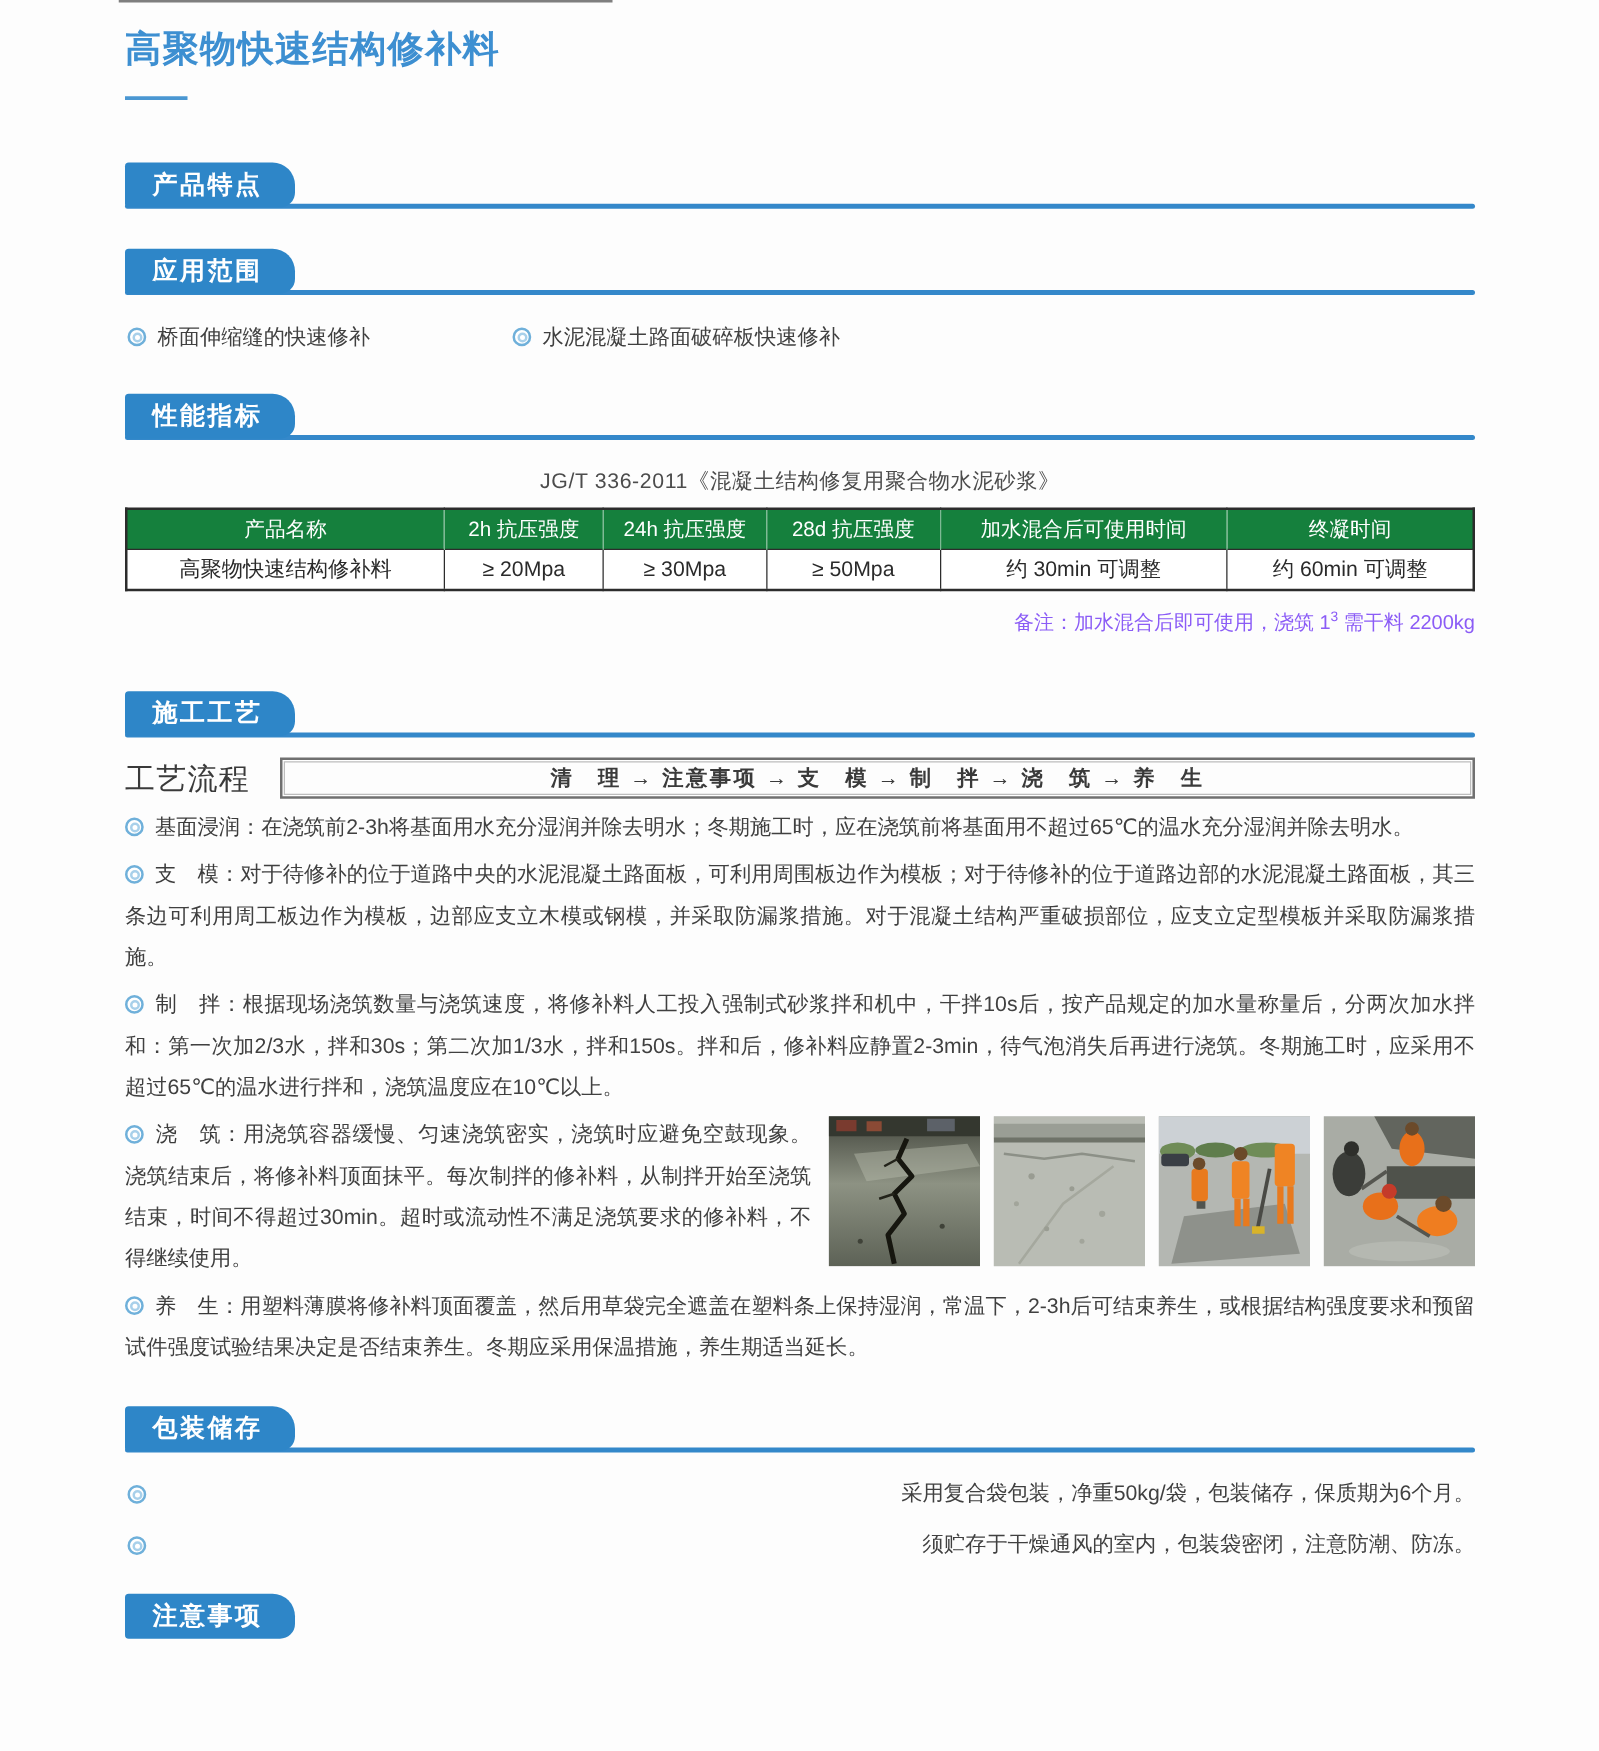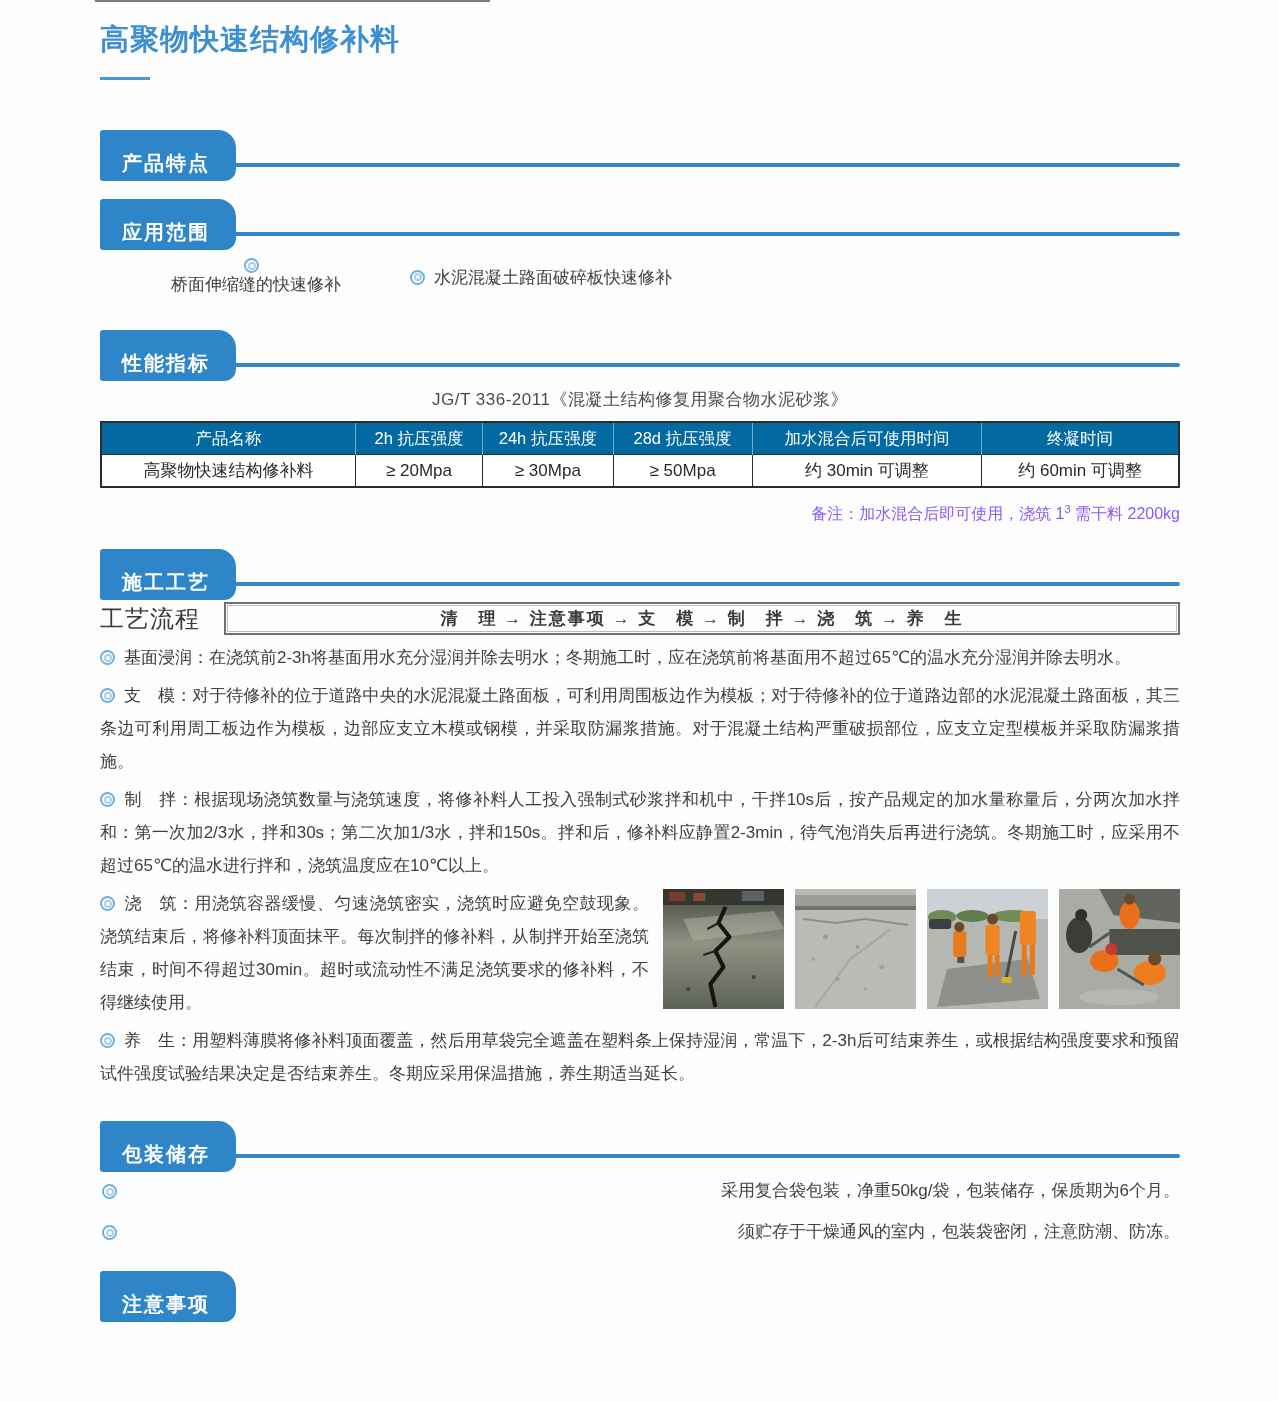--- a/index.html
+++ b/index.html
@@ -18,48 +18,48 @@
   h1.doc-title { margin:6px 0 0 0; font-size:29px; font-weight:700; color:#3d8fd1; letter-spacing:1px; }
   .title-underline { width:50px; height:3px; background:#4a97d2; margin-top:17px; }
 
   .sec-head { position:relative; height:38px; }
   .sec-rule { position:absolute; left:0; right:0; bottom:1px; height:4px; background:#3488ca; border-radius:2px; }
   .sec-badge {
     position:relative; z-index:2; display:inline-block;
     min-width:86px; text-align:center;
     background:#2e86c8; color:#ffffff;
     font-size:20px; font-weight:700; letter-spacing:2px;
-    line-height:36px; padding:15px 26px 0 22px;
+    line-height:36px; padding:0 26px 0 22px;
     border-radius:3px 18px 12px 3px;
   }
 
   .body-text {
     margin:20px 0 0 0; font-size:17px; line-height:35px;
     color:#404040; text-align:justify; text-indent:2em;
   }
 
   .blt {
     display:inline-block; width:11px; height:11px; vertical-align:-2px;
     border:2px solid #6fb0da; border-radius:50%; position:relative; margin-right:9px;
     background:#fff; flex:none;
   }
   .blt::after {
     content:""; position:absolute; inset:1.5px;
     border:2px solid #a8d0ea; border-radius:50%;
   }
 
   .app-row { display:flex; margin:21px 0 0 2px; font-size:17px; color:#404040; }
   .app-item { display:flex; align-items:center; }
-  .app-item.first { width:308px;flex-direction:column; }
+  .app-item.first { width:308px; }
 
   .std-line { margin:20px 0 10px 0; text-align:center; font-size:17px; color:#4c4c4c; letter-spacing:.5px; }
 
   table.perf { width:100%; border-collapse:collapse; border:2px solid #2c2c2c; table-layout:fixed; }
   table.perf th {
-    background:#0369a1; color:#fff; font-size:16.5px; font-weight:400;
+    background:#15803d; color:#fff; font-size:16.5px; font-weight:400;
     height:31px; padding:0 4px; border-left:1px solid rgba(255,255,255,.45);
   }
   table.perf th:first-child { border-left:none; }
   table.perf td {
     background:#fff; color:#2a2a2a; font-size:17px; text-align:center;
     height:31px; padding:0 4px; border-left:1px solid #2c2c2c; border-top:1px solid #2c2c2c;
   }
   table.perf td:first-child { border-left:none; }
   .c1{width:23.6%}.c2{width:11.8%}.c3{width:12.1%}.c4{width:12.9%}.c5{width:21.3%}.c6{width:18.3%}
 
@@ -84,21 +84,21 @@
 
   .pack-item, .note-item { display:flex; align-items:flex-start; font-size:17px; color:#404040; line-height:30px; margin:0 0 11px 2px; }
   .pack-item .blt, .note-item .blt { margin-top:8px; }
   .pack-item span.txt, .note-item span.txt { flex:1;text-align:right; }
 
   .after-head { margin-top:17px; }
 
   .gap-features { margin-top:50px; }
   .gap-sec { margin-top:31px; }
   .gap-perf { margin-top:34px; }
-  .gap-build { margin-top:24px; }
+  .gap-build { margin-top:44px; }
   .gap-pack { margin-top:26px; }
   .gap-notes { margin-top:24px; }
 
   .clearfix::after { content:""; display:block; clear:both; }
 </style>
 </head>
 <body>
 
 <div class="top-artifact"></div>
 

